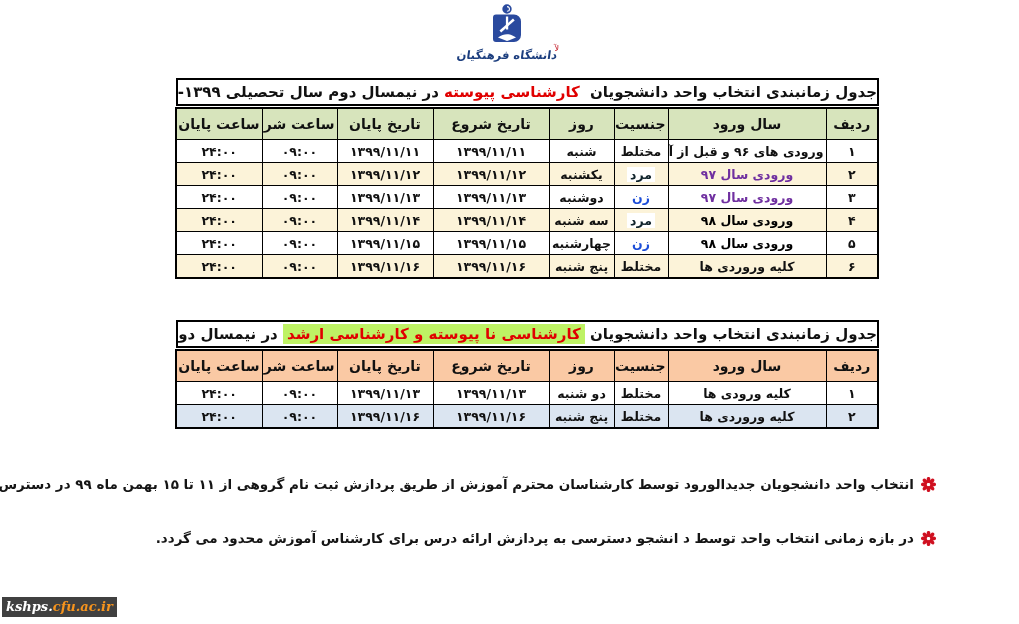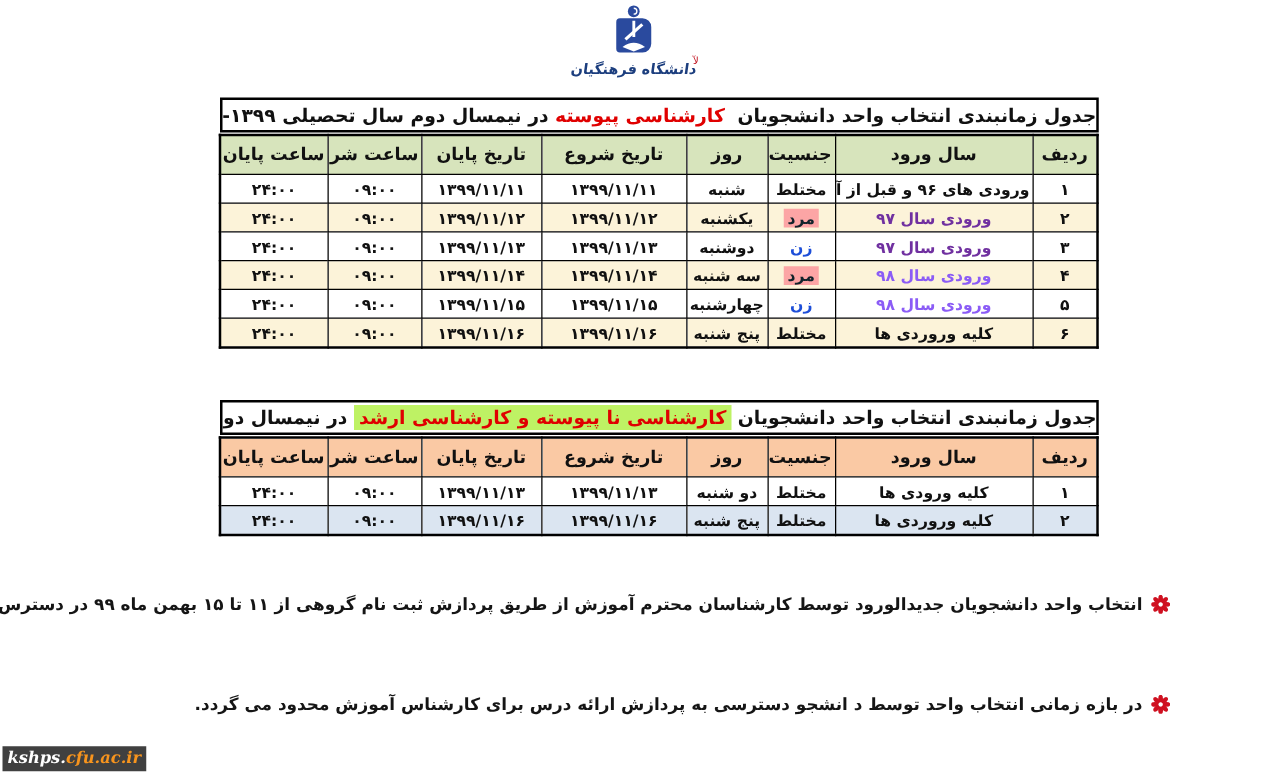--- a/index.html
+++ b/index.html
@@ -32,29 +32,29 @@
         border:2.5px solid #000}
   th,td{border:1.5px solid #000;text-align:center;vertical-align:middle;
         font-weight:700;overflow:hidden;padding:0 2px}
   th{height:30px;font-size:14px;white-space:nowrap}
   td{height:22px;font-size:12.5px;white-space:nowrap}
   #tbl1 th{background:#d7e4bc}
   #tbl2 th{background:#fac9a4}
   .r-cream td{background:#fcf3d9}
   .r-blue  td{background:#dbe5f1}
   .y-purple{color:#7030a0}
-  .y-red{color:#8b5cf6}
+  .y-red{color:#000000}
   .g-red{color:#1d4ed8}
-  .hl-male{background:#fca5a5;padding:0 3px;color:#10232b}
+  .hl-male{background:#ffffff;padding:0 3px;color:#10232b}
 
   
   .note{position:absolute;right:83px;direction:rtl;white-space:nowrap;
         font-size:13.5px;font-weight:700;color:#151515}
   #note1{top:476px}
-  #note2{top:556px}
+  #note2{top:530px}
   .flower{display:inline-block;vertical-align:-3px;margin-left:7px}
 
   
   .wm{position:absolute;left:2px;top:597px;background:#404040;color:#fff;
       font-family:"DejaVu Serif",serif;font-style:italic;font-weight:700;
       font-size:13px;line-height:20px;padding:0 4px;direction:ltr}
   .wm-suffix{color:#f7941d}
 </style>
 </head>
 <body>

